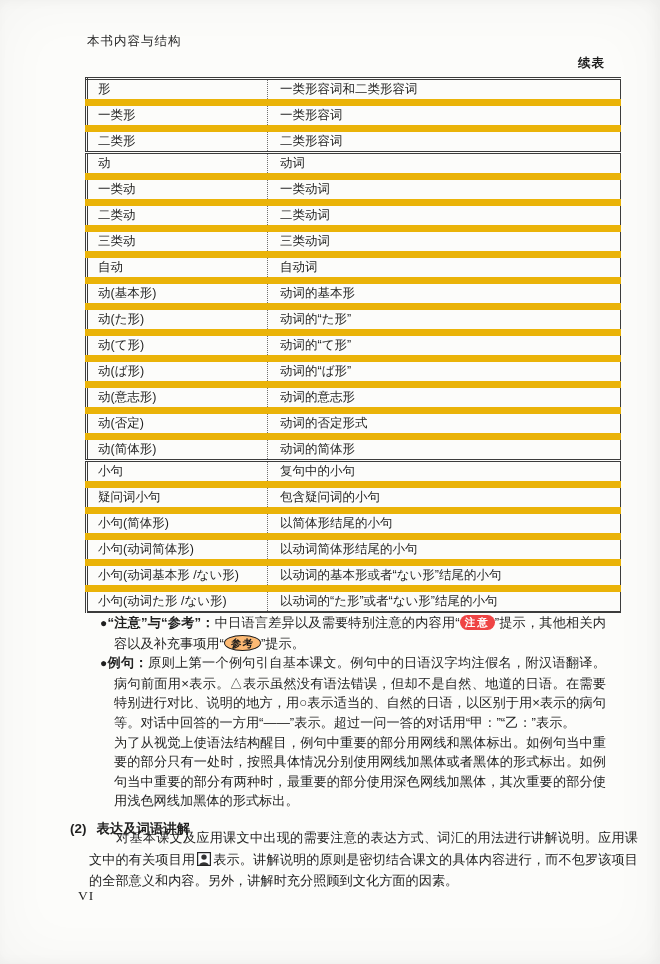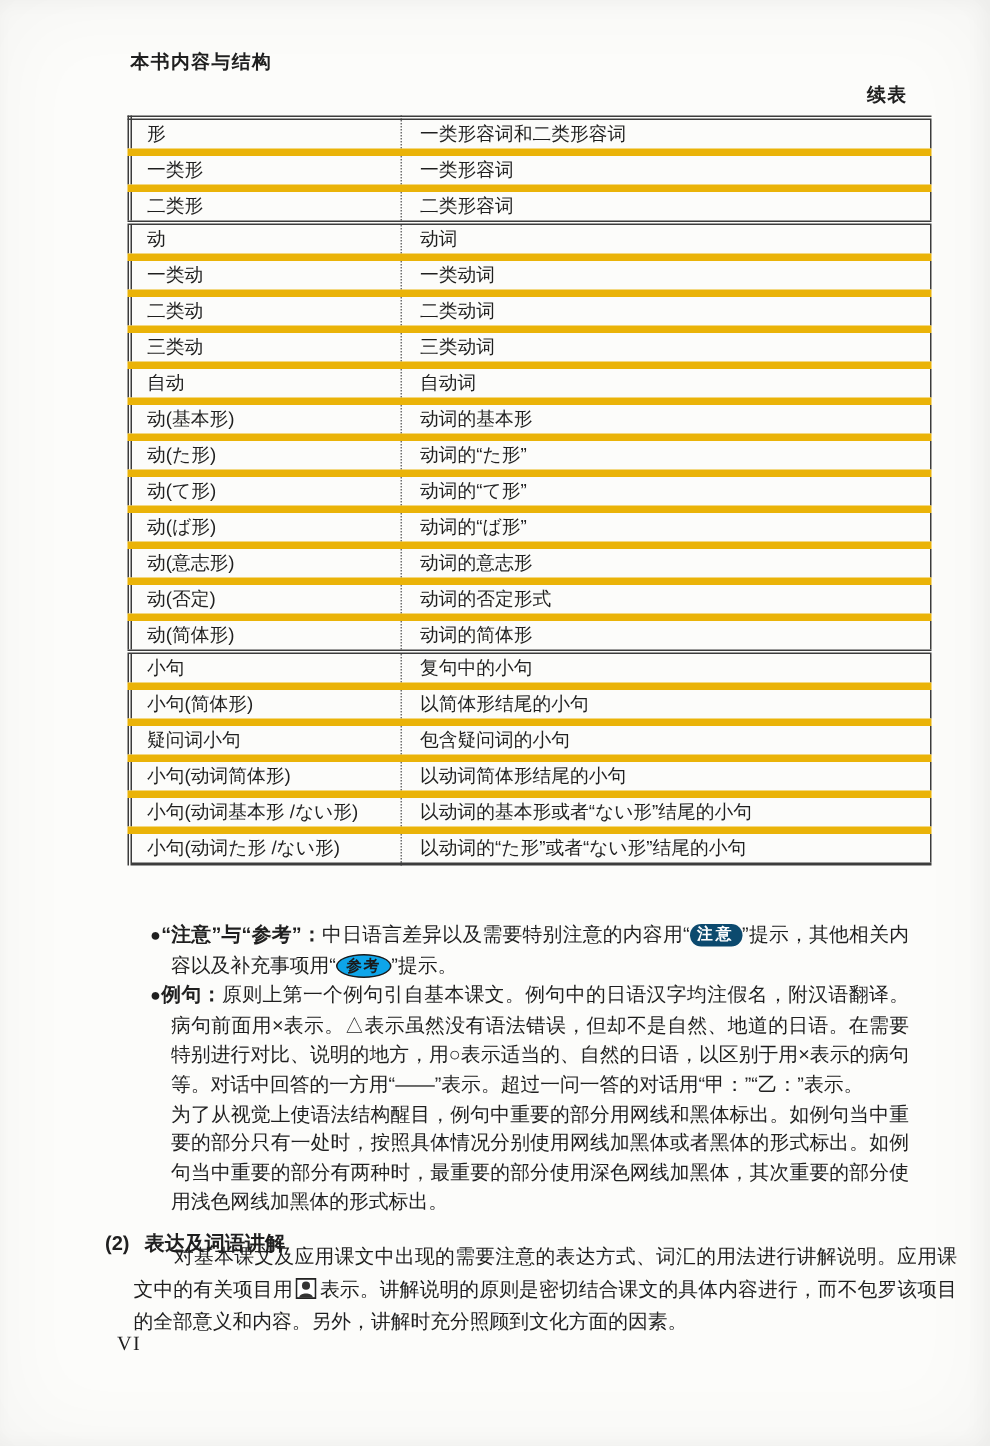--- a/index.html
+++ b/index.html
@@ -10,75 +10,75 @@
     height: 964px;
     margin: 0 auto;
     background: #fcfcfa;
     color: #1f1f1f;
     font-family: "Liberation Sans", sans-serif;
     overflow: hidden;
     box-shadow: inset 0 0 60px rgba(0,0,0,0.035), inset -4px 0 14px rgba(0,0,0,0.045);
   }
   .header-title {
     position: absolute; left: 87px; top: 33px;
-    font-size: 12.5px; font-weight: bold; letter-spacing: 1px;
+    font-size: 12.5px; font-weight: normal; letter-spacing: 1px;
   }
   .table-note {
     position: absolute; right: 55px; top: 55px;
     font-size: 12.5px; font-weight: bold; letter-spacing: 1px; margin-left: 26px;
   }
   table.gram {
     position: absolute; left: 85px; top: 77px; width: 536px;
     border-collapse: collapse;
     font-size: 12.5px;
     border-left: 3px double #3c3c3c;
     border-top: 3px double #3c3c3c;
     border-right: 1px solid #3c3c3c;
     border-bottom: 2px solid #3c3c3c;
   }
   table.gram td {
     height: 21px;
-    border-top: 5px solid #eab308;
+    border-top: 7px solid #eab308;
     padding: 1px 6px 1px 10px;
     vertical-align: middle;
     white-space: nowrap;
   }
   table.gram tr:first-child td { border-top: none; }
   table.gram tr.group-start td { border-top: 3px double #3c3c3c; }
   table.gram td.term { width: 181px; }
   table.gram td.desc { border-left: 1px dotted #6f6f6f; padding-left: 12px; }
   .notes {
     position: absolute; left: 100px; top: 613px; width: 506px;
     font-size: 13.2px; line-height: 19.6px;
     text-align: justify;
   }
   .note { padding-left: 14px; text-indent: -14px; }
   .note-cont { padding-left: 14px; text-indent: 0; }
   .bullet-glyph { font-size: 12px; }
   .note b { font-weight: bold; }
   .badge-attention {
     display: inline-block;
-    background: #0c4a6e; color: #ffffff;
+    background: #ef4444; color: #ffffff;
     font-size: 10.5px; font-weight: bold;
     line-height: 13px; padding: 1px 5px;
     border-radius: 9px;
     text-indent: 0;
     vertical-align: 1px;
     letter-spacing: 2px;
   }
   .badge-reference {
     display: inline-block;
     border: 1.4px solid #1a1a1a; color: #1a1a1a;
     font-size: 10.5px; font-weight: bold;
     line-height: 12px; padding: 1px 6px;
     border-radius: 50%;
     text-indent: 0;
     vertical-align: 1px;
     letter-spacing: 1px;
-    background: #0ea5e9;
+    background: #fdba74;
   }
   .section2-heading {
     position: absolute; left: 70px; top: 804px;
     font-size: 13.4px; font-weight: bold; margin-top: 16px;
   }
   .section2-heading .num { margin-right: 10px; }
   .section2-para {
     position: absolute; left: 57px; top: 827px; width: 549px;
     font-size: 13.2px; line-height: 21.5px;
     text-align: justify; text-indent: 27px; margin-left: 32px;
@@ -162,26 +162,26 @@
         </tr>
       <tr>
           <td class="term">动(简体形)</td>
           <td class="desc">动词的简体形</td>
         </tr>
       <tr class="group-start">
           <td class="term">小句</td>
           <td class="desc">复句中的小句</td>
         </tr>
       <tr>
+          <td class="term">疑问词小句</td>
+          <td class="desc">包含疑问词的小句</td>
+        </tr>
+      <tr>
           <td class="term">小句(简体形)</td>
           <td class="desc">以简体形结尾的小句</td>
-        </tr>
-      <tr>
-          <td class="term">疑问词小句</td>
-          <td class="desc">包含疑问词的小句</td>
         </tr>
       <tr>
           <td class="term">小句(动词简体形)</td>
           <td class="desc">以动词简体形结尾的小句</td>
         </tr>
       <tr>
           <td class="term">小句(动词基本形 /ない形)</td>
           <td class="desc">以动词的基本形或者“ない形”结尾的小句</td>
         </tr>
       <tr>

